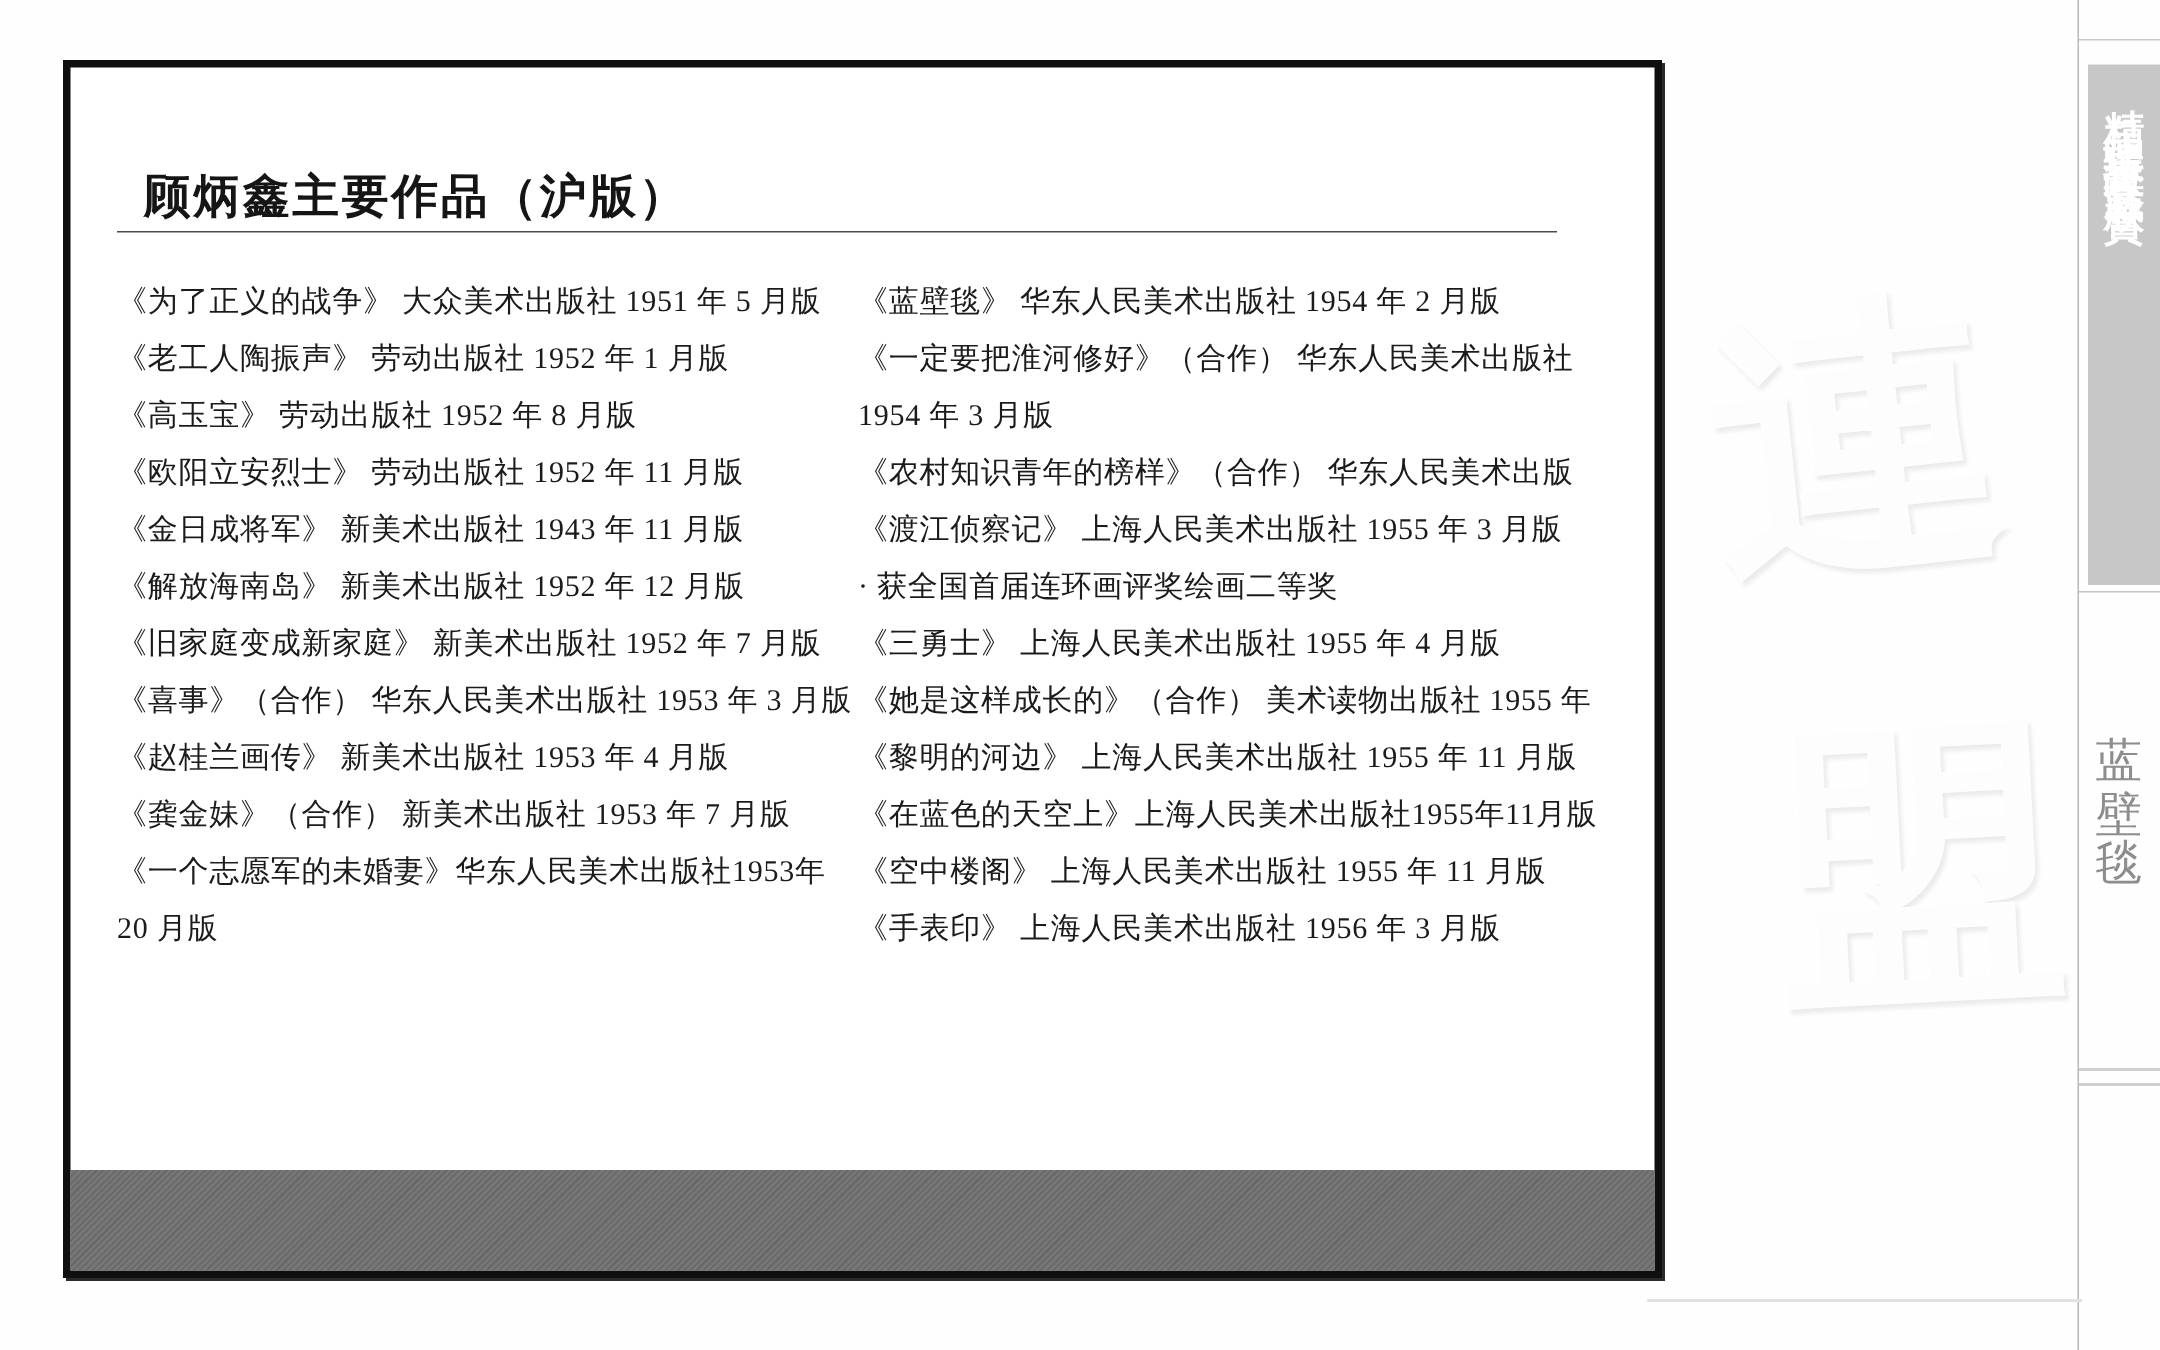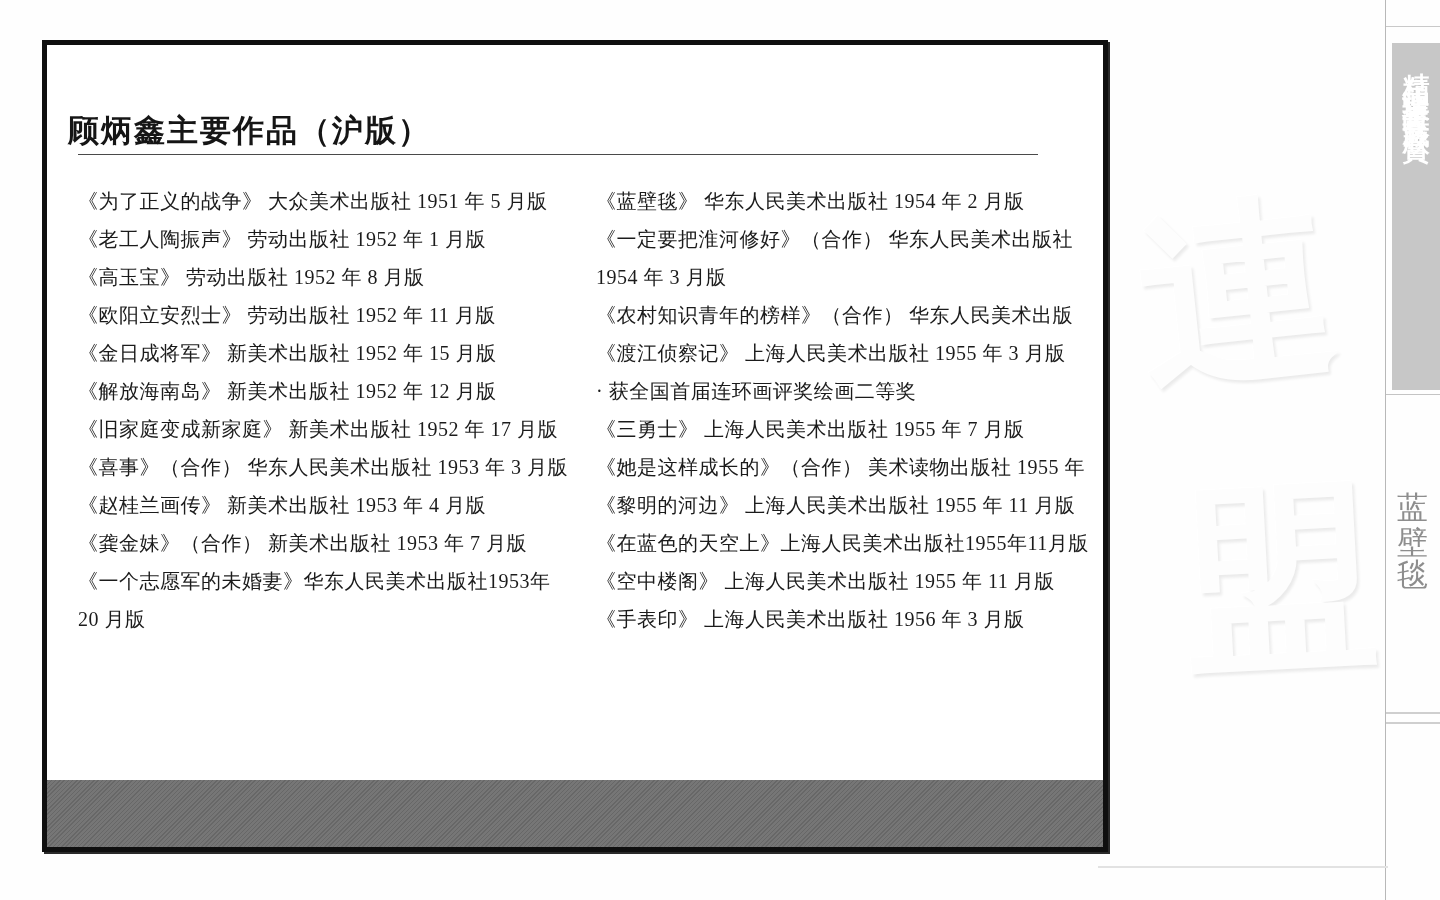--- a/index.html
+++ b/index.html
@@ -18,42 +18,42 @@
     left: 42px; top: 40px;
     width: 1066px; height: 812px;
     border: 5px solid #0f0f0f;
     background: #ffffff;
     box-sizing: border-box;
     box-shadow: 2px 2px 0 #2a2a2a;
   }
 
   .page-title {
     position: absolute;
-    left: 68px; top: 110px;
+    left: 96px; top: 110px;
     font-size: 31px;
     font-weight: 700;
     letter-spacing: 2px;
     color: #151515;
     white-space: nowrap;
   }
   .title-rule {
     position: absolute;
     left: 78px; top: 154px;
     width: 960px; height: 1px;
     background: #4a4a4a;
   }
 
   
   .works-col {
     position: absolute;
     top: 182px;
     width: 486px;
   }
   .col-left  { left: 78px; }
-  .col-right { left: 596px; }
+  .col-right { left: 572px; }
   .work-line {
     height: 38px;
     line-height: 38px;
     font-size: 20px;
     color: #1b1b1b;
     letter-spacing: 0.5px;
     white-space: nowrap;
   }
 
   
@@ -152,38 +152,38 @@
   <div class="page-frame"></div>
 
   <div class="page-title">顾炳鑫主要作品（沪版）</div>
   <div class="title-rule"></div>
 
   <div class="works-col col-left">
       <div class="work-line">《为了正义的战争》 大众美术出版社 1951 年 5 月版</div>
       <div class="work-line">《老工人陶振声》 劳动出版社 1952 年 1 月版</div>
       <div class="work-line">《高玉宝》 劳动出版社 1952 年 8 月版</div>
       <div class="work-line">《欧阳立安烈士》 劳动出版社 1952 年 11 月版</div>
-      <div class="work-line">《金日成将军》 新美术出版社 1952 年 15 月版</div>
+      <div class="work-line">《金日成将军》 新美术出版社 1943 年 11 月版</div>
       <div class="work-line">《解放海南岛》 新美术出版社 1952 年 12 月版</div>
-      <div class="work-line">《旧家庭变成新家庭》 新美术出版社 1952 年 17 月版</div>
+      <div class="work-line">《旧家庭变成新家庭》 新美术出版社 1952 年 7 月版</div>
       <div class="work-line">《喜事》（合作） 华东人民美术出版社 1953 年 3 月版</div>
       <div class="work-line">《赵桂兰画传》 新美术出版社 1953 年 4 月版</div>
       <div class="work-line">《龚金妹》（合作） 新美术出版社 1953 年 7 月版</div>
       <div class="work-line">《一个志愿军的未婚妻》华东人民美术出版社1953年</div>
       <div class="work-line">20 月版</div>
     </div>
 
   <div class="works-col col-right">
       <div class="work-line">《蓝壁毯》 华东人民美术出版社 1954 年 2 月版</div>
       <div class="work-line">《一定要把淮河修好》（合作） 华东人民美术出版社</div>
       <div class="work-line">1954 年 3 月版</div>
       <div class="work-line">《农村知识青年的榜样》（合作） 华东人民美术出版</div>
       <div class="work-line">《渡江侦察记》 上海人民美术出版社 1955 年 3 月版</div>
       <div class="work-line">· 获全国首届连环画评奖绘画二等奖</div>
-      <div class="work-line">《三勇士》 上海人民美术出版社 1955 年 7 月版</div>
+      <div class="work-line">《三勇士》 上海人民美术出版社 1955 年 4 月版</div>
       <div class="work-line">《她是这样成长的》（合作） 美术读物出版社 1955 年</div>
       <div class="work-line">《黎明的河边》 上海人民美术出版社 1955 年 11 月版</div>
       <div class="work-line">《在蓝色的天空上》上海人民美术出版社1955年11月版</div>
       <div class="work-line">《空中楼阁》 上海人民美术出版社 1955 年 11 月版</div>
       <div class="work-line">《手表印》 上海人民美术出版社 1956 年 3 月版</div>
     </div>
 
   <div class="bottom-band"></div>
 
   <div class="watermark wm-top">連</div>

